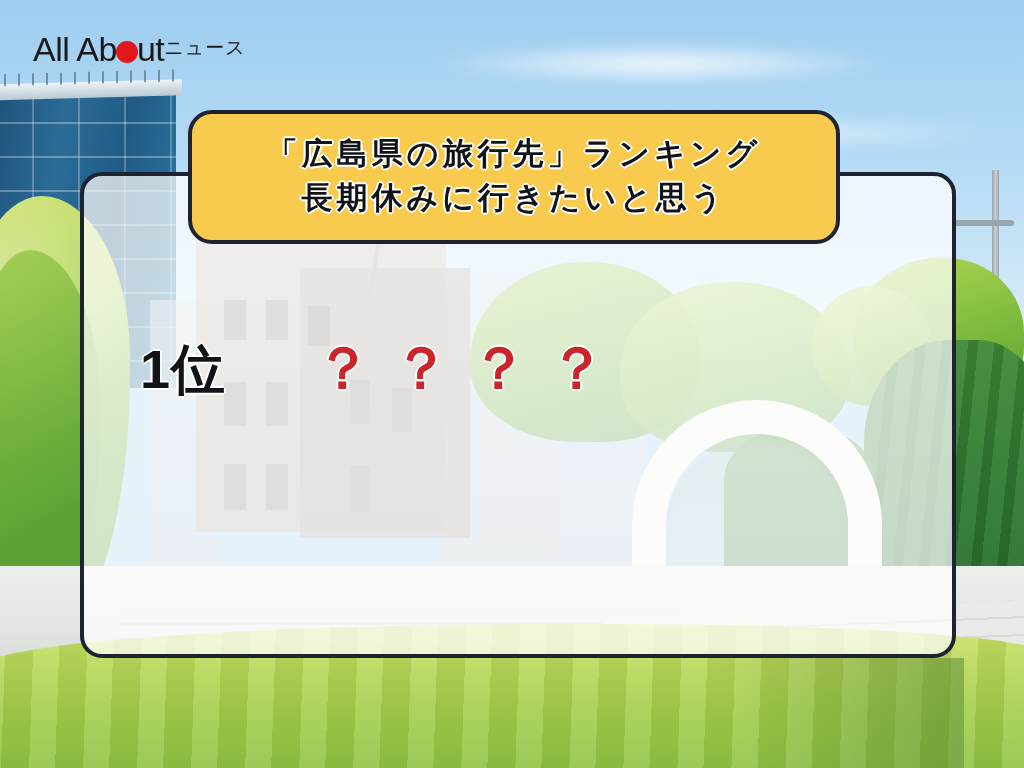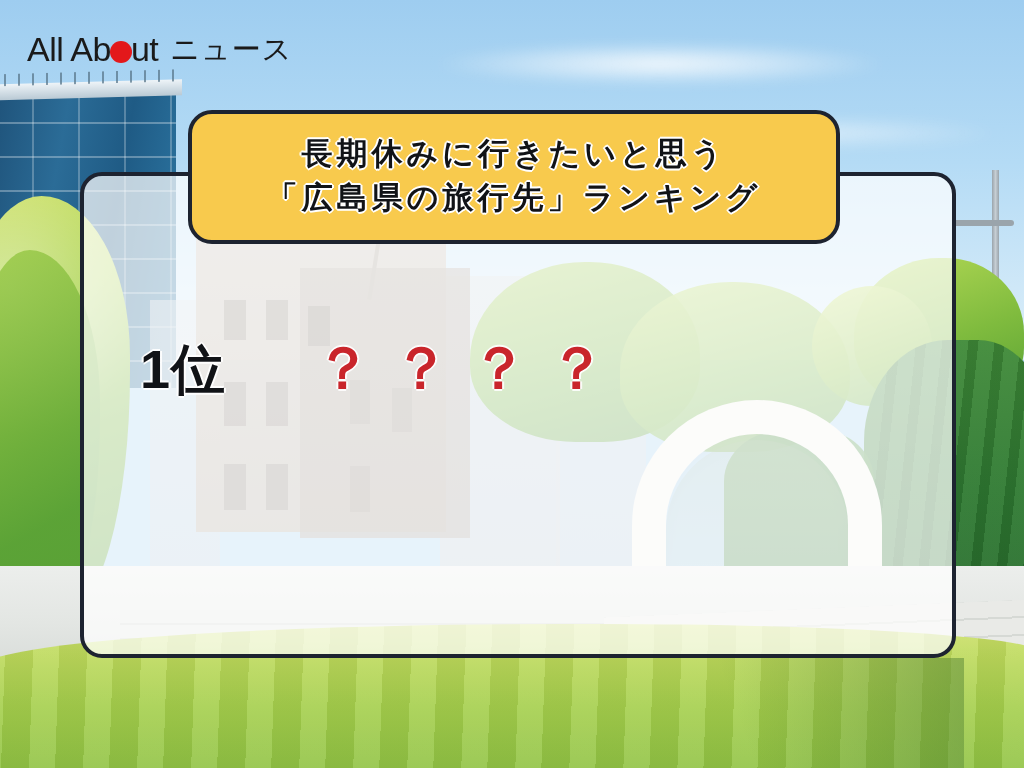--- a/index.html
+++ b/index.html
@@ -333,48 +333,49 @@
   .grass-shadow {
     position: absolute;
     right: 60px; bottom: 0;
     width: 360px; height: 110px;
     background: linear-gradient(250deg, rgba(70,120,45,.45), rgba(70,120,45,0) 62%);
   }
 
   
   .logo {
     position: absolute;
-    left: 27px; top: 32px;
+    left: 33px; top: 32px;
     display: flex;
     align-items: center;
-    gap: 12px;
+    gap: 0;
     z-index: 40;
   }
   .logo-text {
     font-size: 34px;
     letter-spacing: -0.5px;
     color: #1a1a1a;
     font-weight: 400;
     line-height: 1;
     white-space: nowrap;
   }
   .logo-dot {
     display: inline-block;
     width: 22px; height: 22px;
     border-radius: 50%;
     background: #e3181b;
     vertical-align: -2px;
     margin: 0 -1px;
   }
   .logo-sub {
-    font-size: 29px;
+    font-size: 19px;
     color: #1a1a1a;
     letter-spacing: 1px;
     line-height: 1;
     white-space: nowrap;
+    font-family: Liberation Mono, monospace;
   }
 
   
   .card {
     position: absolute;
     left: 80px; top: 172px;
     width: 876px; height: 486px;
     border: 4px solid #1d2330;
     border-radius: 22px;
     background: rgba(255,255,255,.72);
@@ -557,17 +558,17 @@
   <div class="ranks">
     <div class="rank-row rank-row-1">
       <span class="rank-pos">1位</span>
       <span class="rank-hidden">？？？？</span>
     </div>
     <div class="rank-row rank-row-2">
     </div>
   </div>
 
   <div class="banner">
+    <div class="banner-line">「広島県の旅行先」ランキング</div>
     <div class="banner-line">長期休みに行きたいと思う</div>
-    <div class="banner-line">「広島県の旅行先」ランキング</div>
   </div>
 
 </div>
 
 </body></html>

